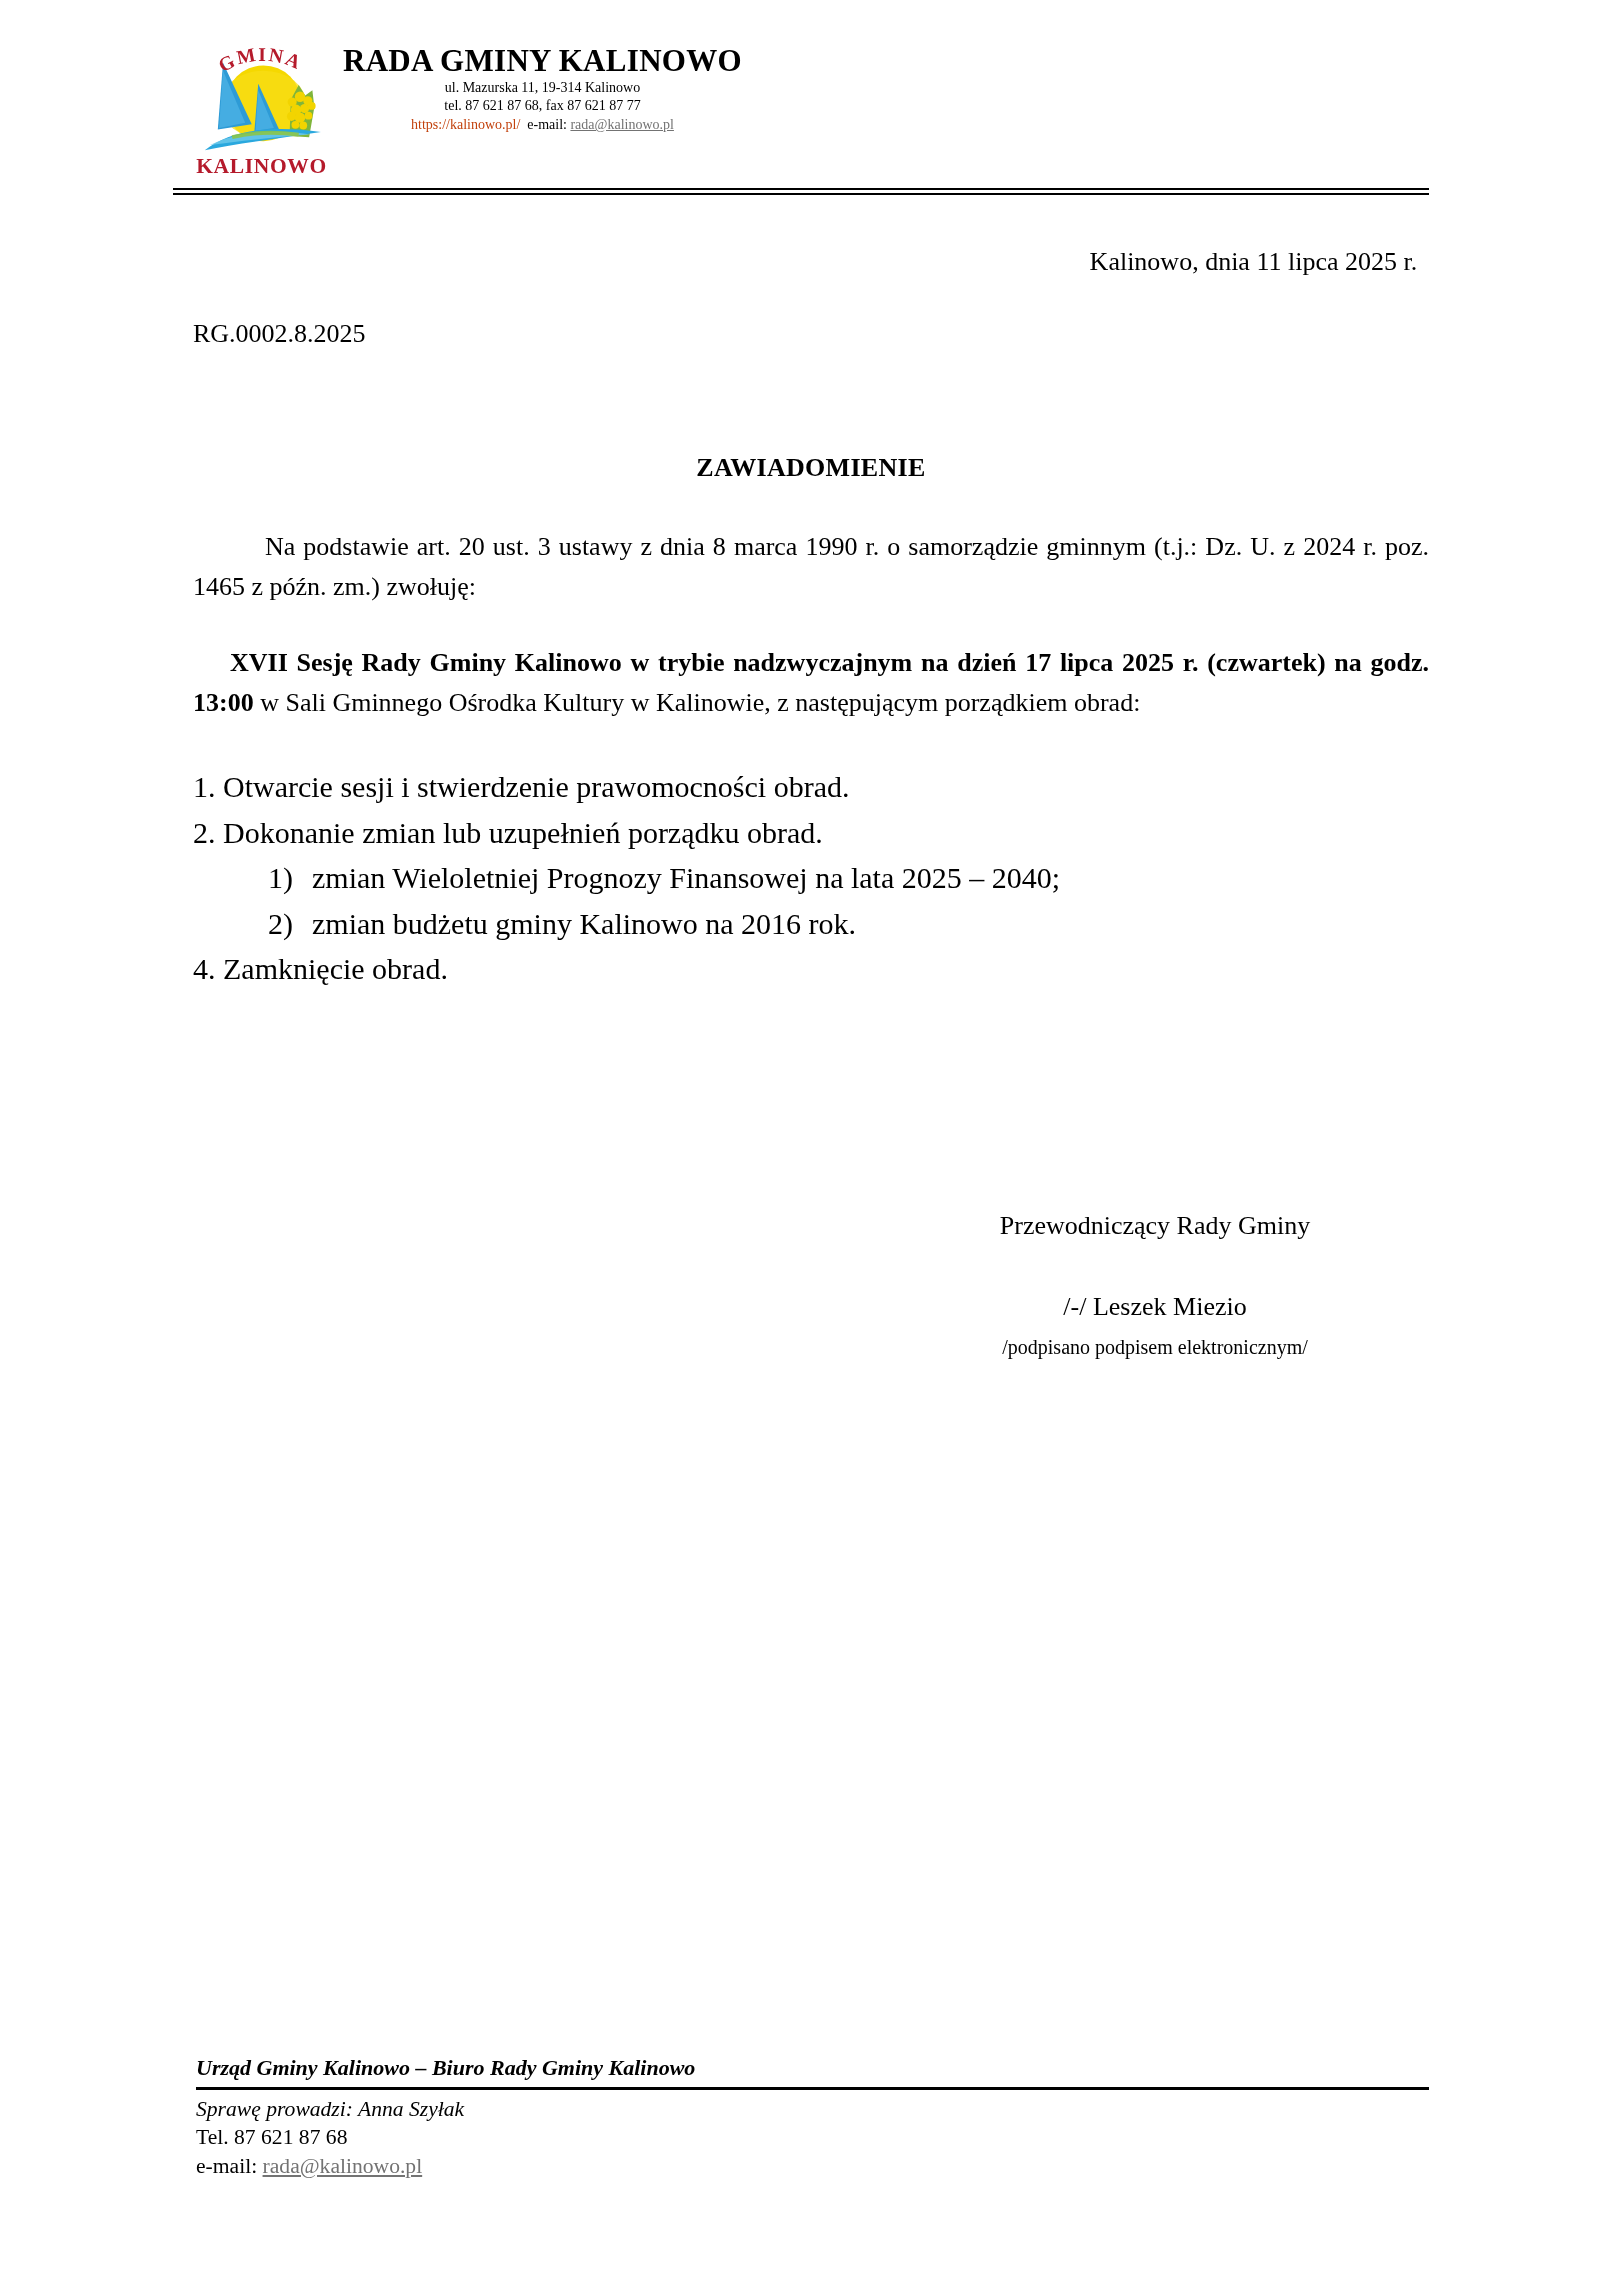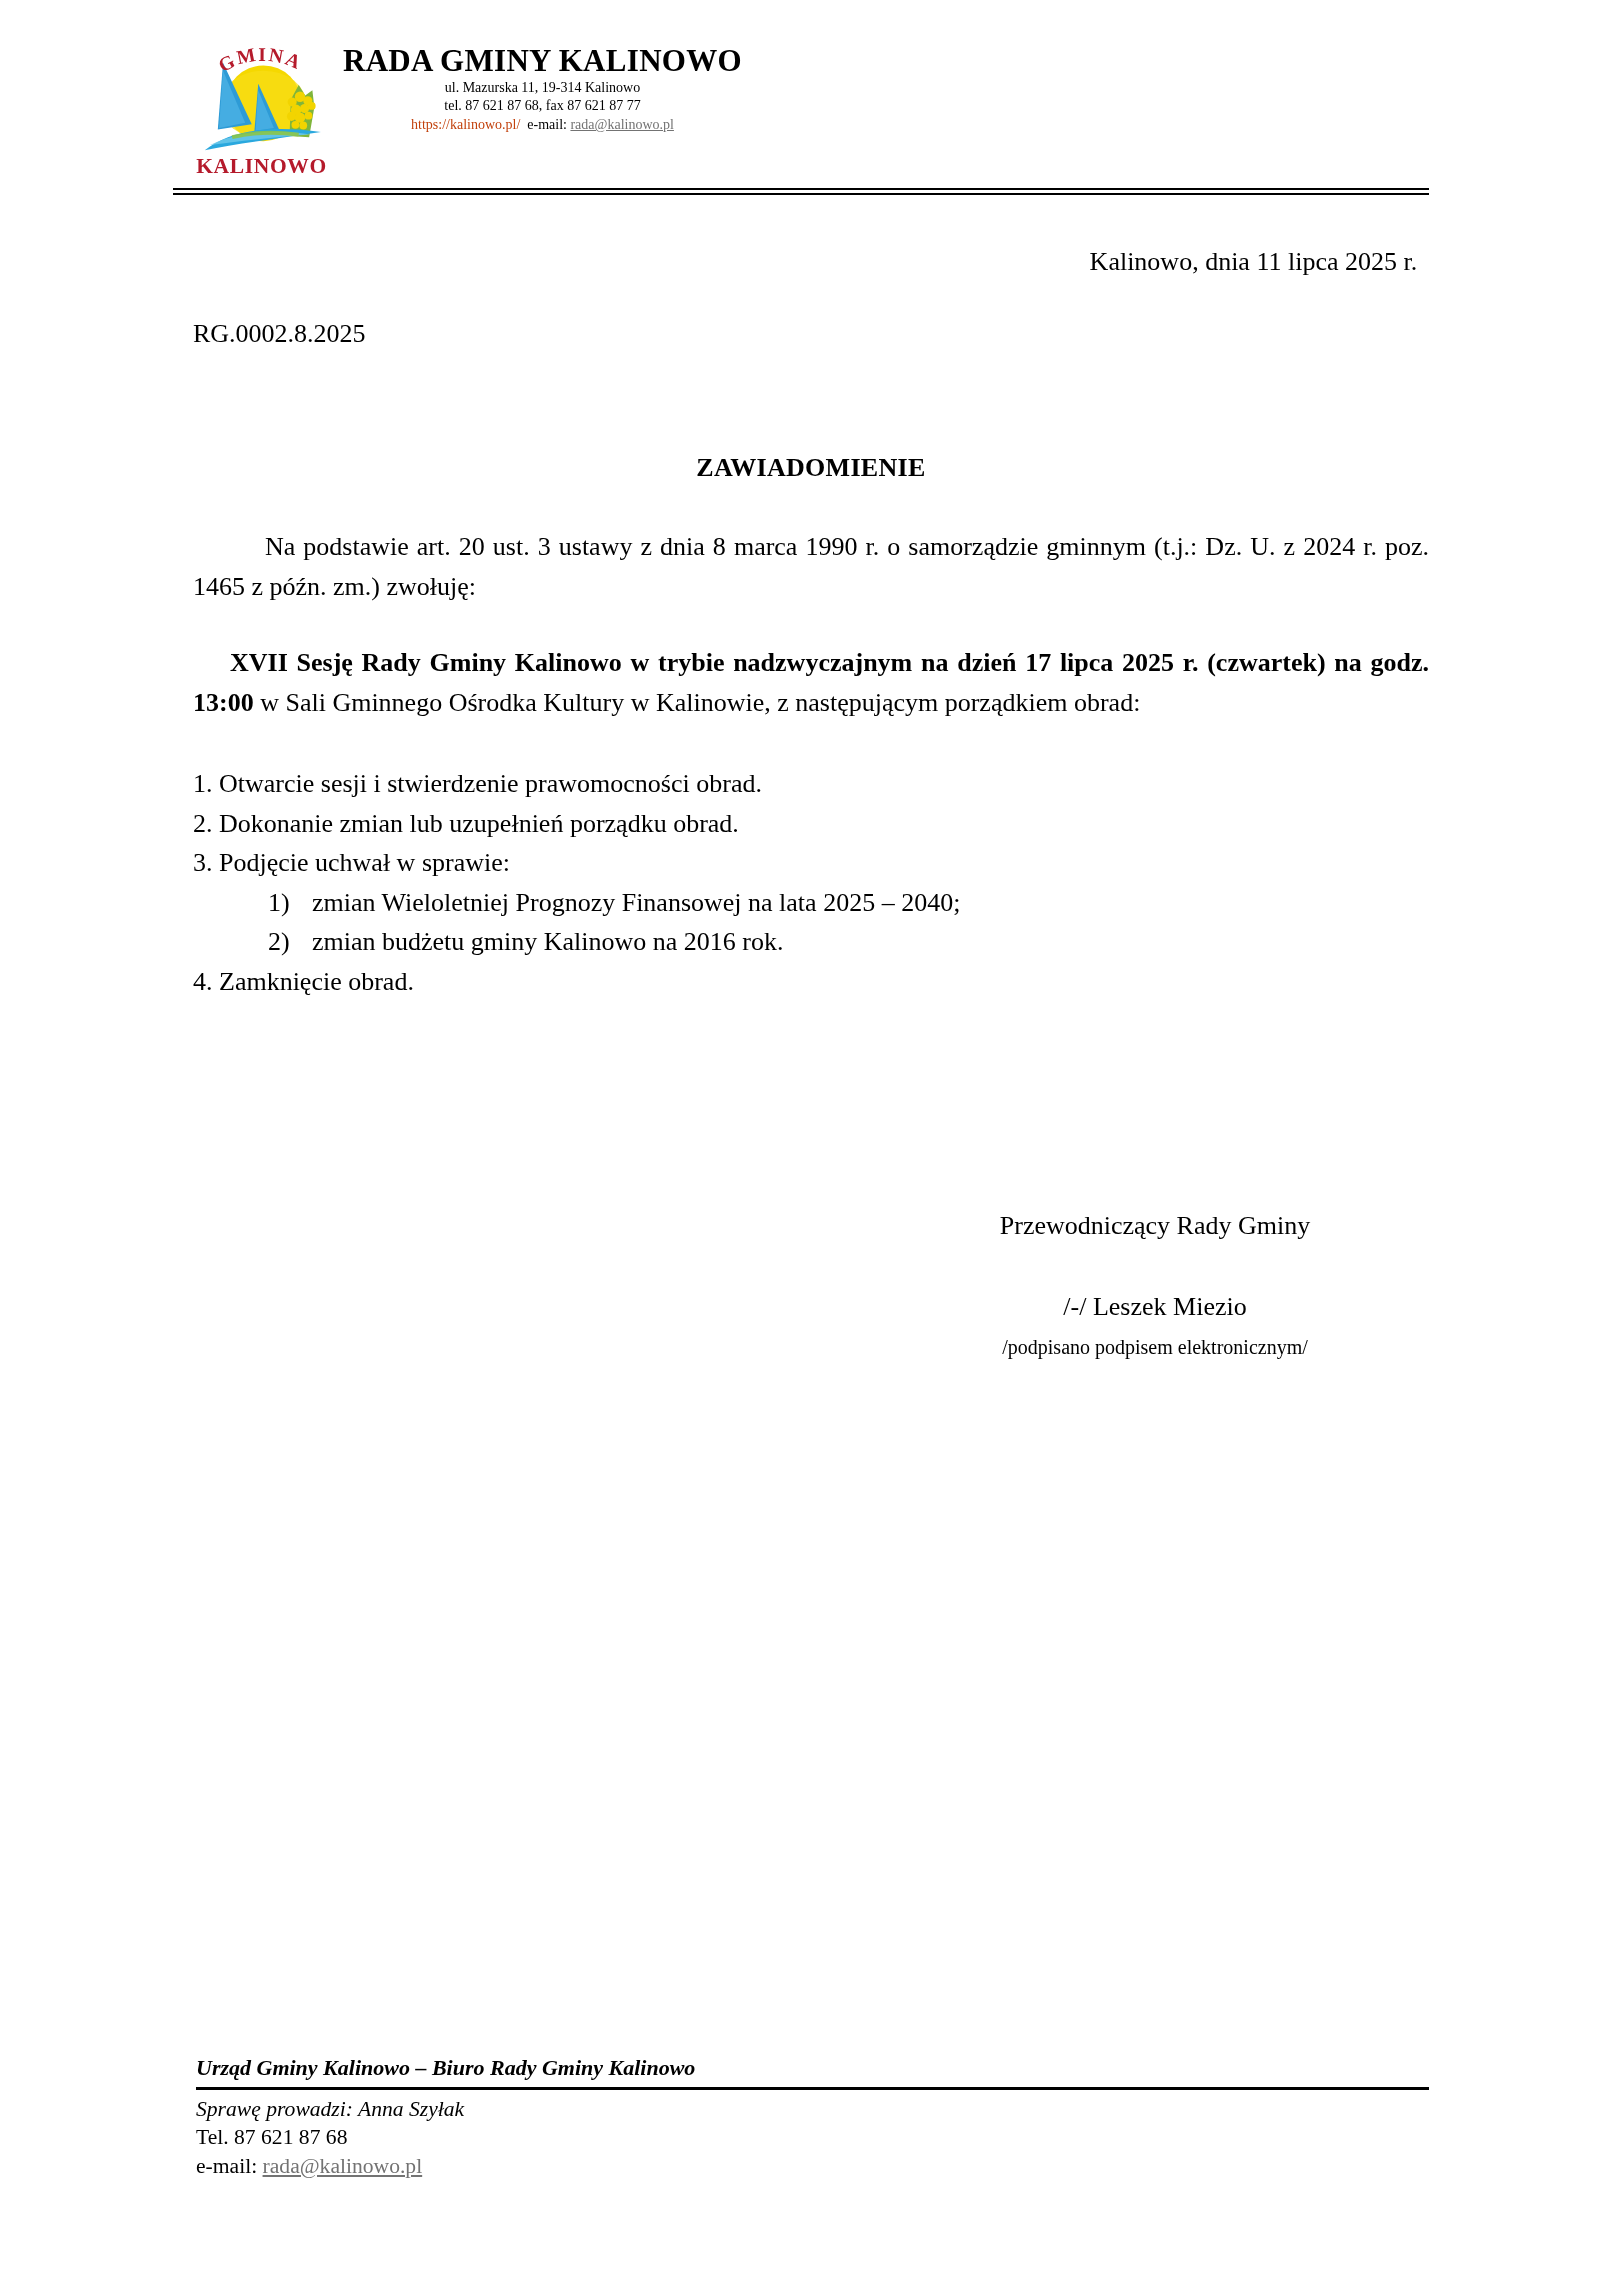--- a/index.html
+++ b/index.html
@@ -123,21 +123,21 @@
   }
 
   .para.session {
     margin-top: 37px;
     text-indent: 37px;
   }
   .para.session b { font-weight: bold; }
 
   .agenda {
     margin-top: 42px;
-    font-size: 26px;
+    font-size: 30px;
     line-height: 1.52;
   }
 
   .agenda-item { white-space: nowrap; }
 
   .agenda-sub {
     padding-left: 75px;
     white-space: nowrap;
   }
   .agenda-sub .num { display: inline-block; width: 44px; }
@@ -249,21 +249,20 @@
 
     <div class="para">Na podstawie art. 20 ust. 3 ustawy z dnia 8 marca 1990 r. o samorządzie gminnym (t.j.: Dz. U. z 2024 r. poz. 1465 z późn. zm.) zwołuję:</div>
 
     <div class="para session"><b>XVII Sesję Rady Gminy Kalinowo w trybie nadzwyczajnym na dzień 17 lipca 2025 r. (czwartek) na godz. 13:00</b><span> w Sali Gminnego Ośrodka Kultury w Kalinowie, z następującym porządkiem obrad:</span></div>
 
     <div class="agenda">
       <div class="agenda-item"><span>1.</span> <span>Otwarcie sesji i stwierdzenie prawomocności obrad.</span></div>
 
       <div class="agenda-item"><span>2.</span> <span>Dokonanie zmian lub uzupełnień porządku obrad.</span></div>
 
-      <div class="agenda-item"><span>3.</span> <span>Podjęcie uchwał w sprawie:</span></div>
 
       <div class="agenda-sub"><span class="num">1)</span><span>zmian Wieloletniej Prognozy Finansowej na lata 2025 – 2040;</span></div>
 
       <div class="agenda-sub"><span class="num">2)</span><span>zmian budżetu gminy Kalinowo na 2016 rok.</span></div>
 
       <div class="agenda-item"><span>4.</span> <span>Zamknięcie obrad.</span></div>
     </div>
   </div>
 
   <div class="signature">

